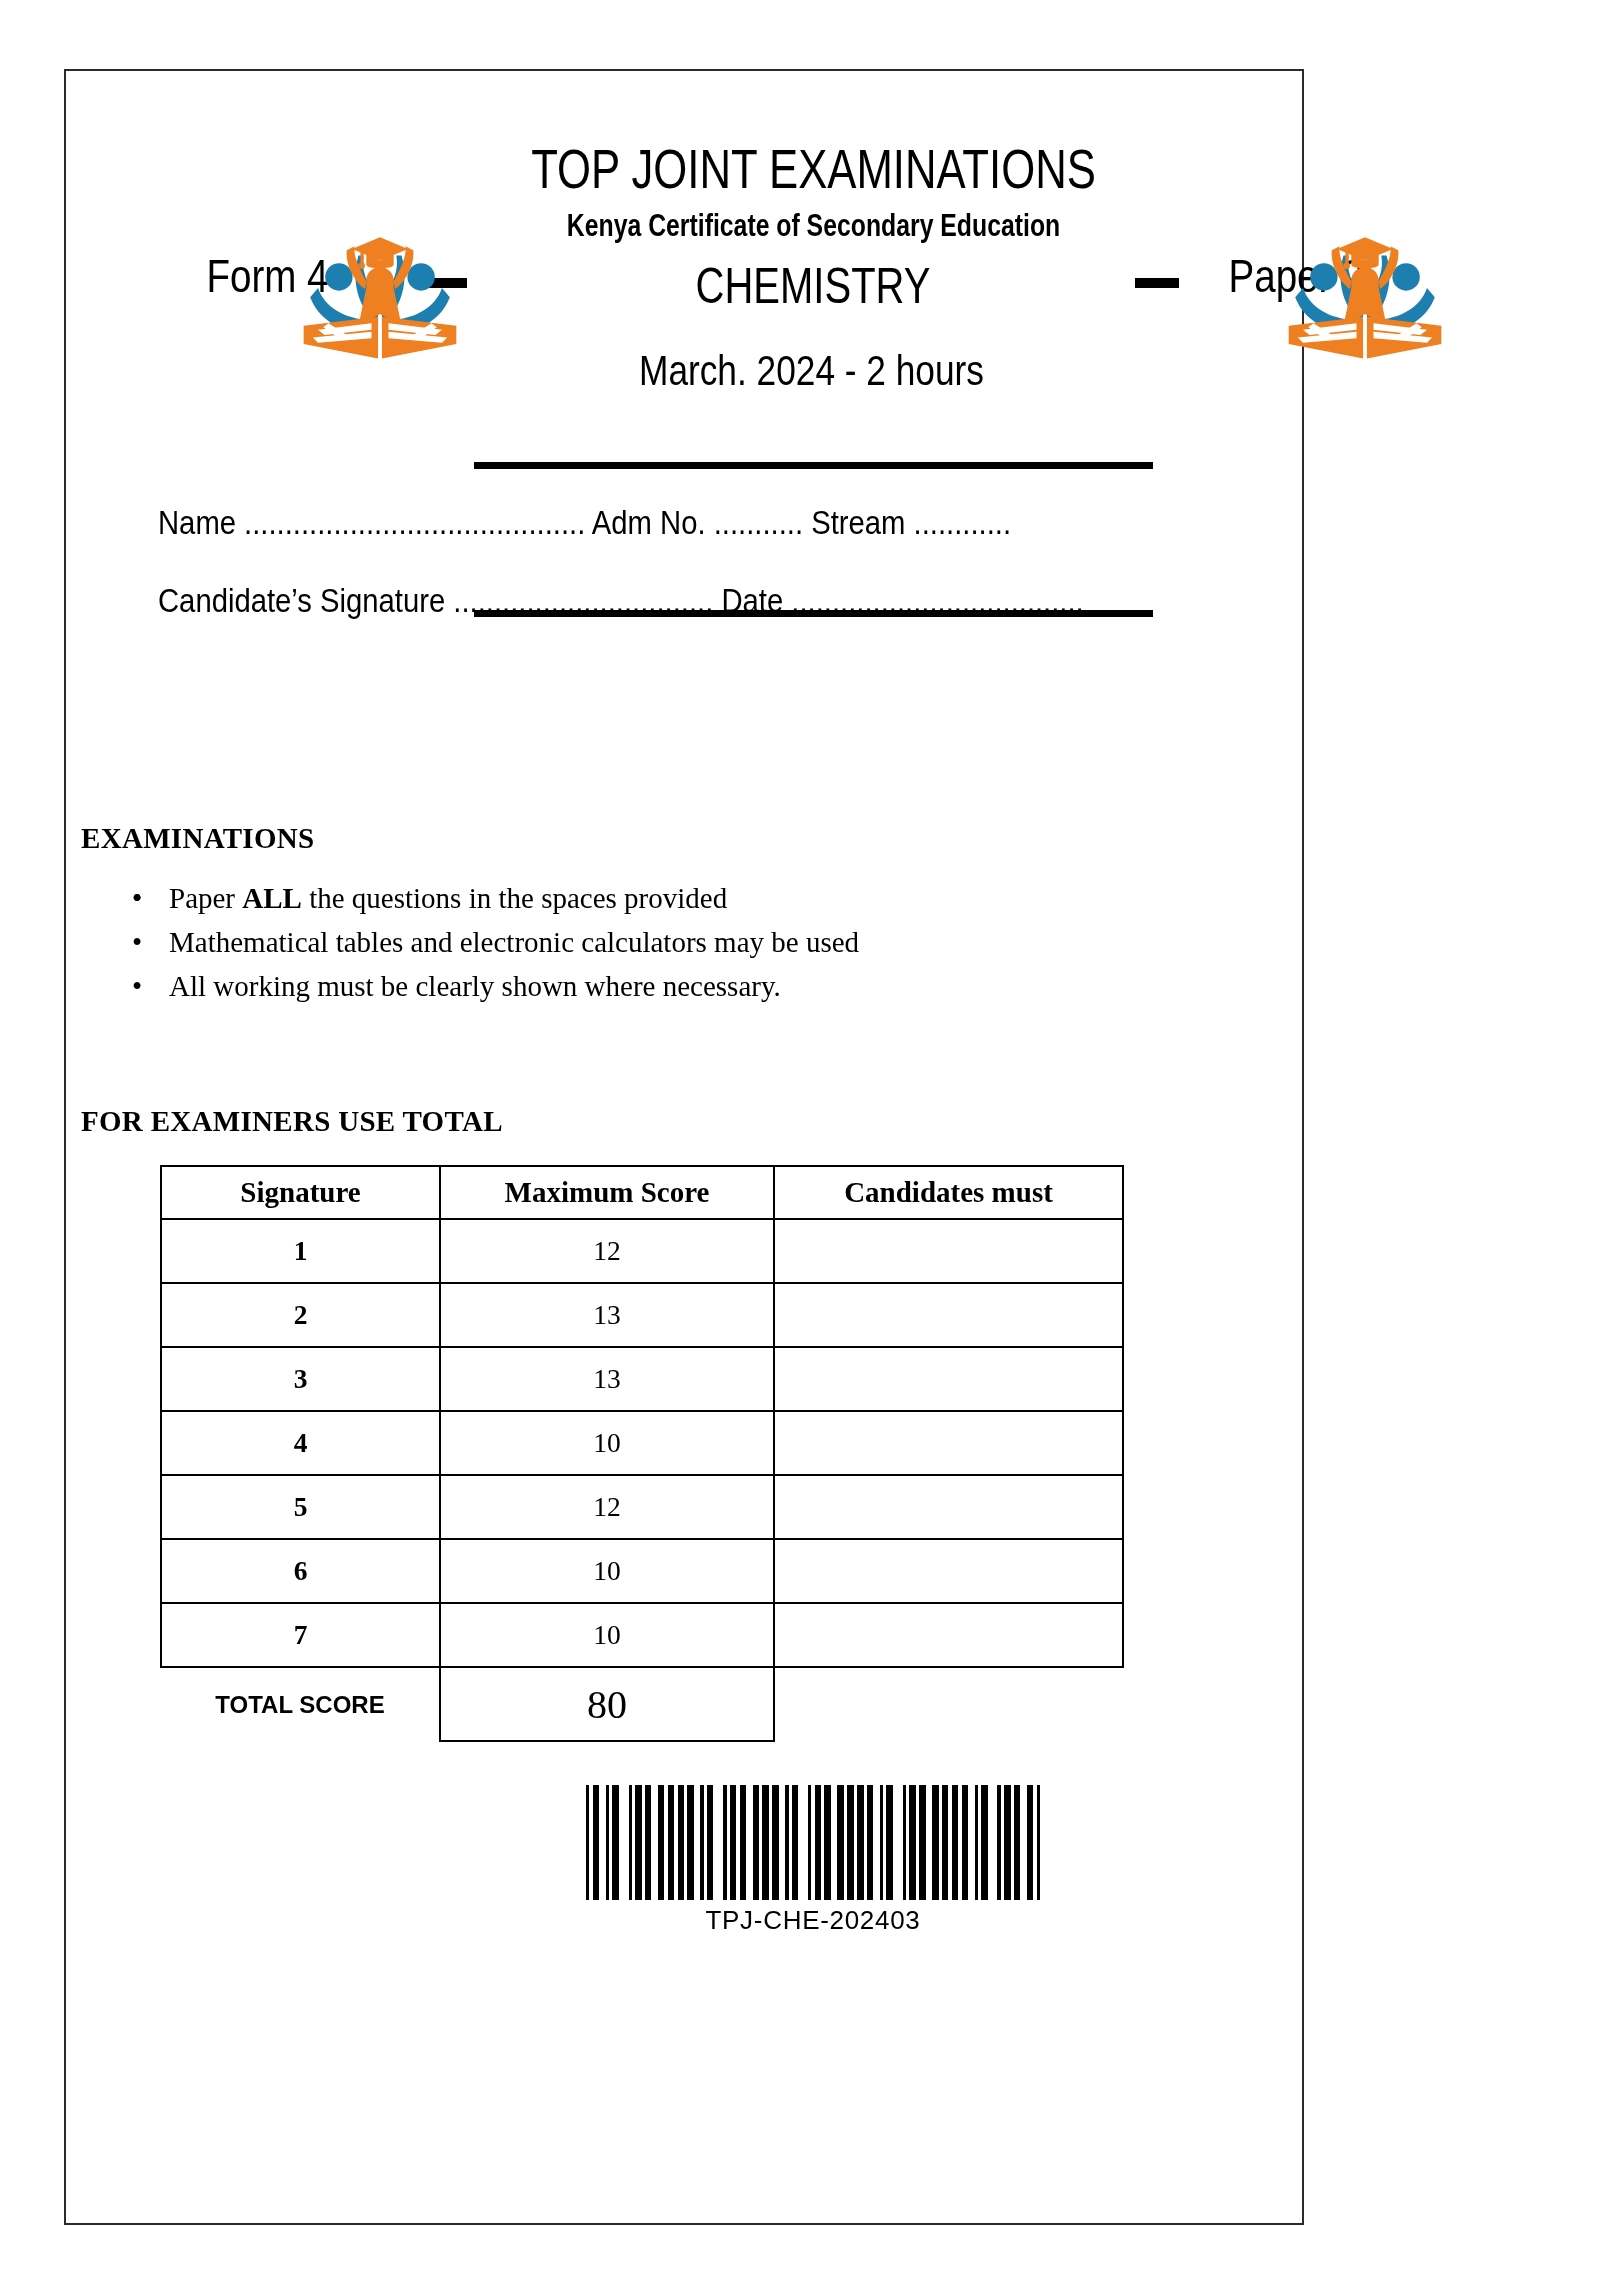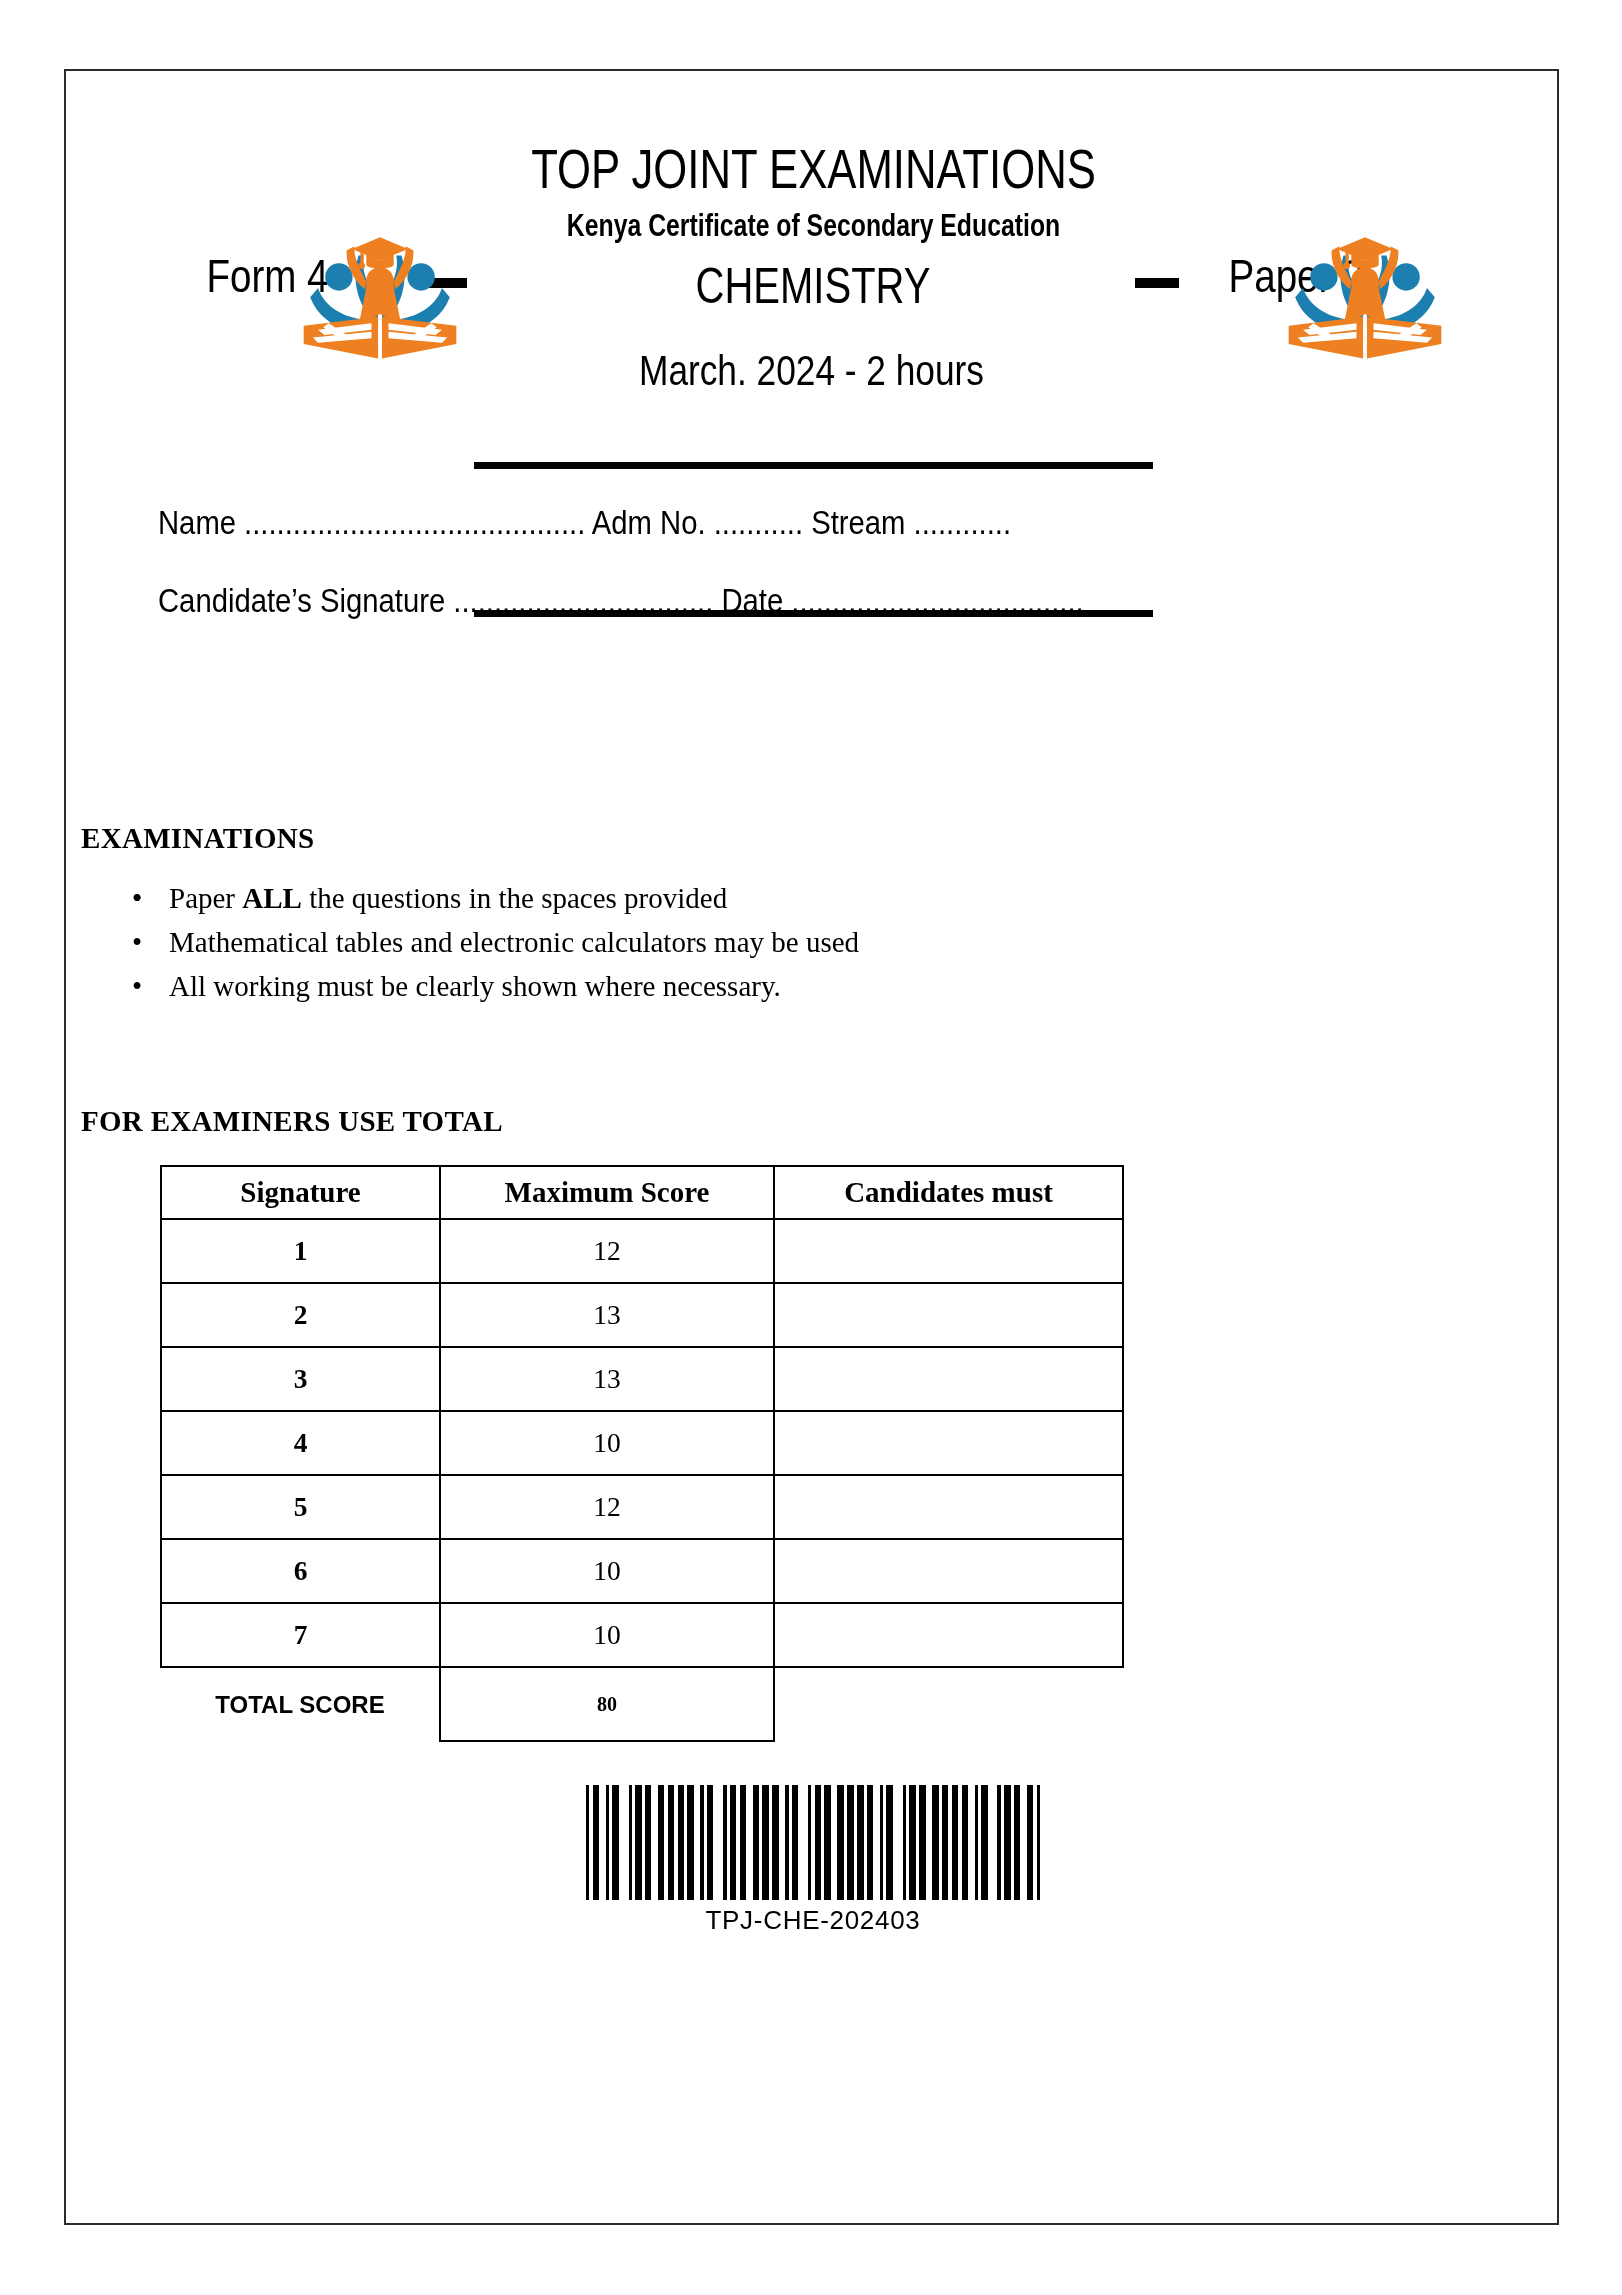--- a/index.html
+++ b/index.html
@@ -13,21 +13,21 @@
     font-family: "Liberation Serif", serif;
     position: relative;
     overflow: hidden;
   }
 
   
   .page-frame {
     position: absolute;
     left: 64px;
     top: 69px;
-    width: 1495px;
+    width: 1240px;
     height: 2156px;
     border: 2.6px solid #2b2b2b;
     box-sizing: border-box;
     background: #ffffff;
   }
 
   
   .header-block {
     position: absolute;
     left: 0;
@@ -243,22 +243,22 @@
 
   .total-row td.total-label {
     border: none;
     font-family: "Liberation Sans", sans-serif;
     font-size: 24px;
     font-weight: 700;
     text-align: center;
   }
   .total-row td.total-value {
     height: 72px;
-    font-weight: 700;
-    font-size: 20px;
+    font-weight: 400;
+    font-size: 40px;
   }
   .total-row td.total-blank {
     border: none;
   }
 
   
   .barcode-wrap {
     position: absolute;
     left: 450px;
     top: 1714px;

